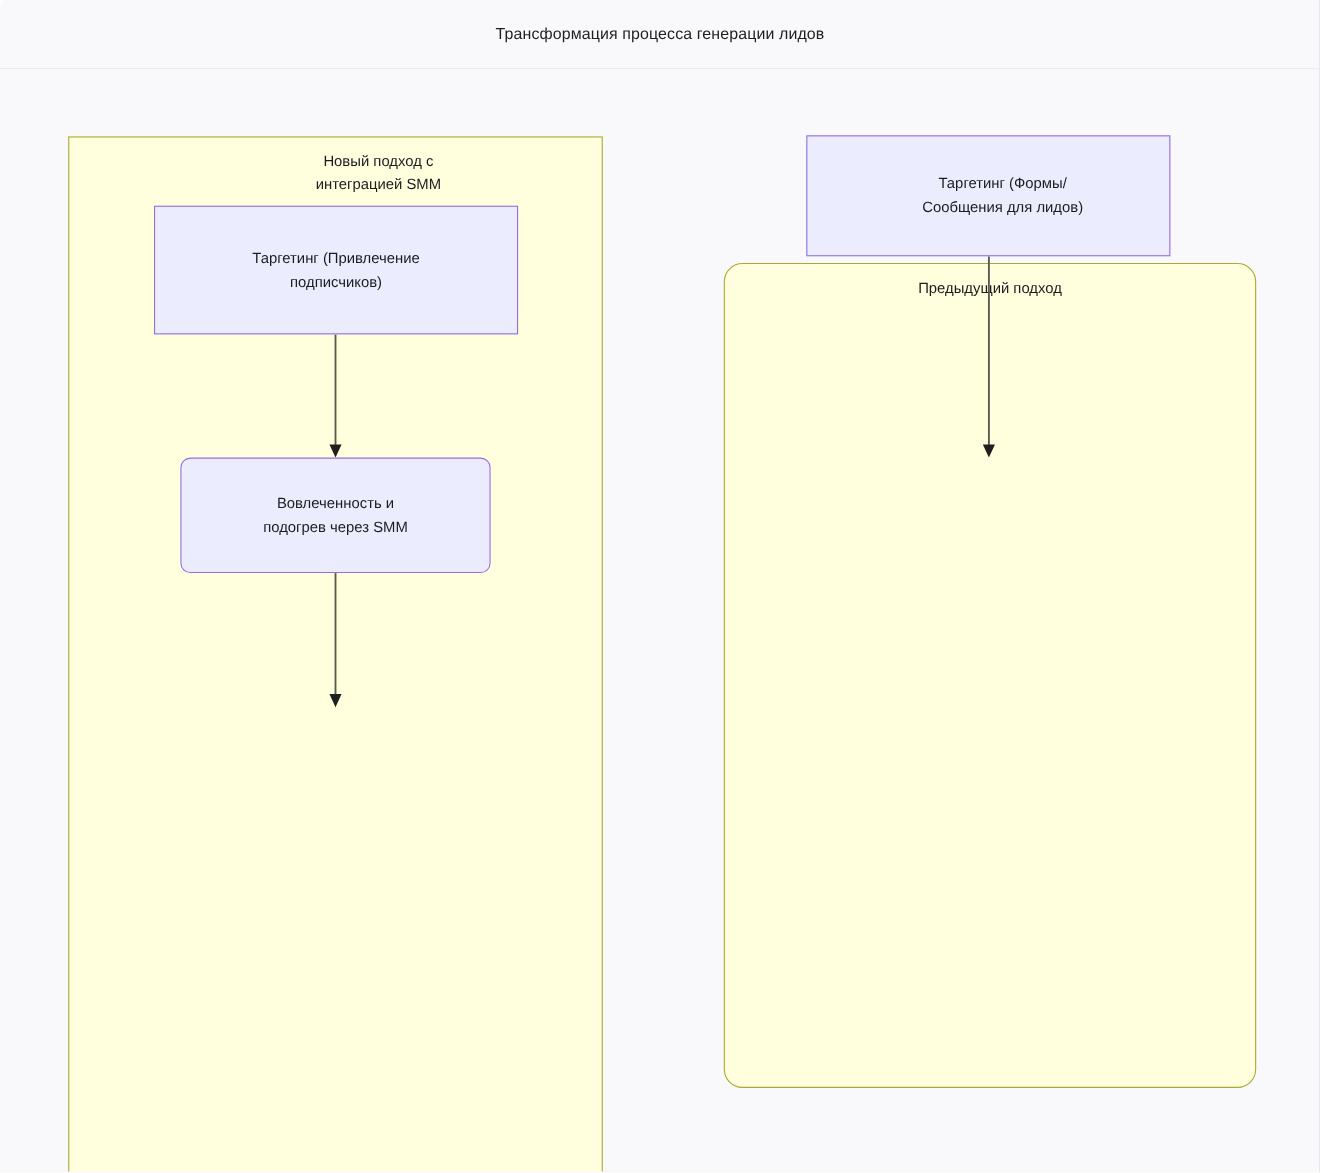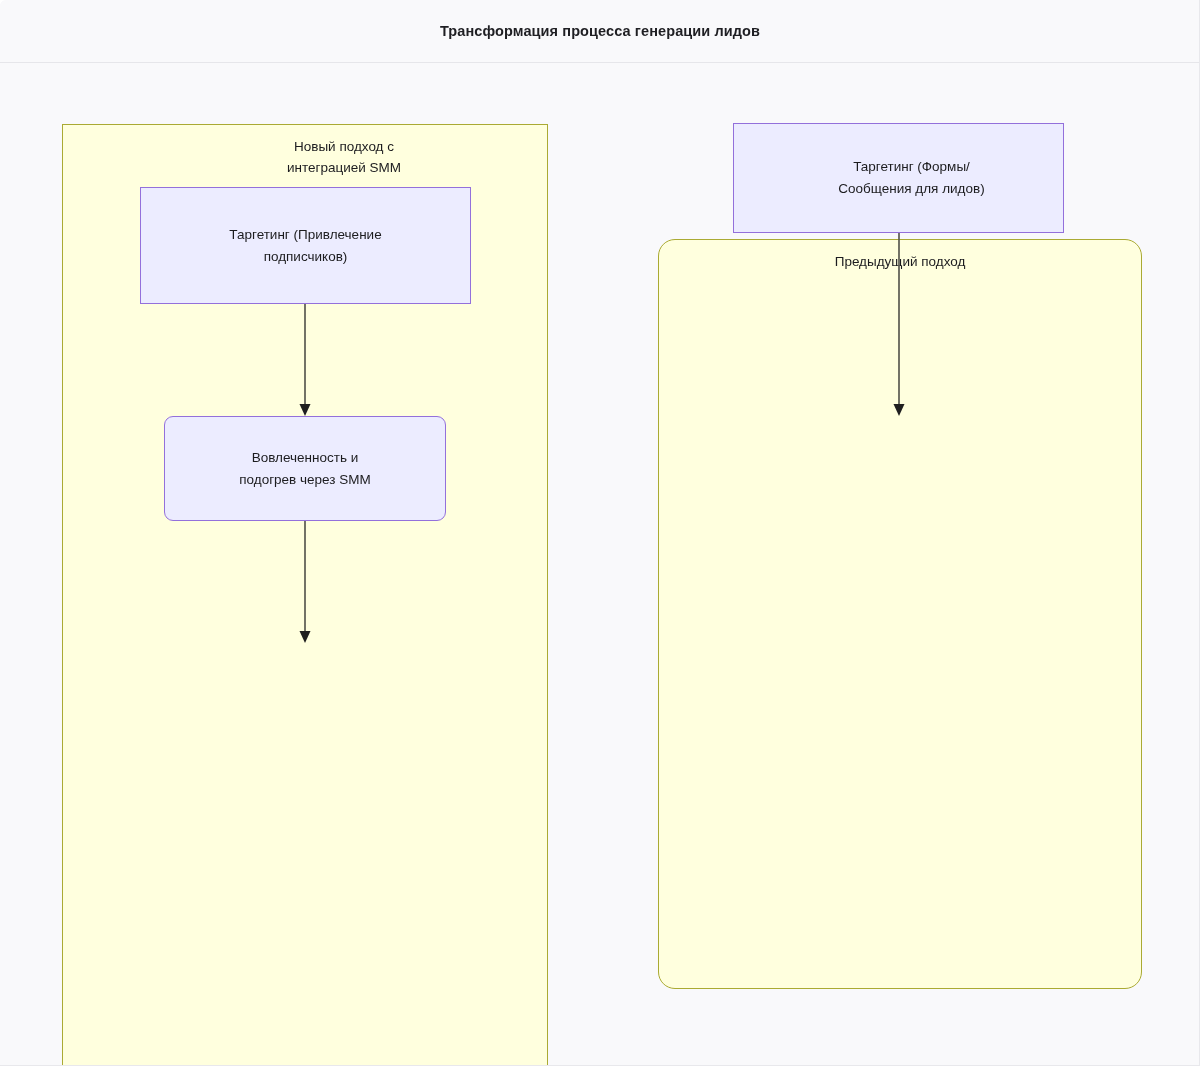--- a/index.html
+++ b/index.html
@@ -31,21 +31,21 @@
     width: 1200px;
     height: 63px;
     background: #f9f9fb;
     border-bottom: 1px solid #e6e6ea;
     display: flex;
     align-items: center;
     justify-content: center;
   }
   .header-title {
     font-size: 14.5px;
-    font-weight: bold;
+    font-weight: normal;
     color: #1f1f23;
     letter-spacing: 0.1px;
     white-space: nowrap;
   }
   
   .canvas {
     position: absolute;
     left: 0;
     top: 63px;
     width: 1200px;

